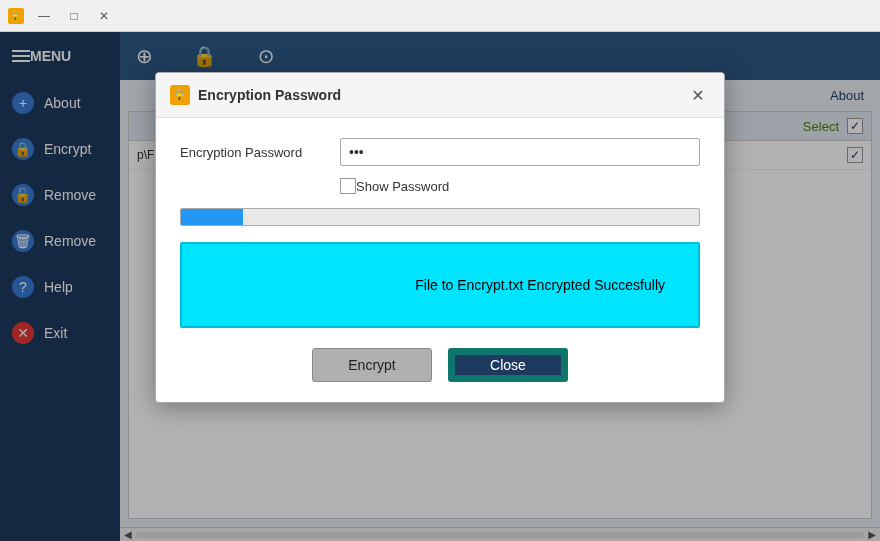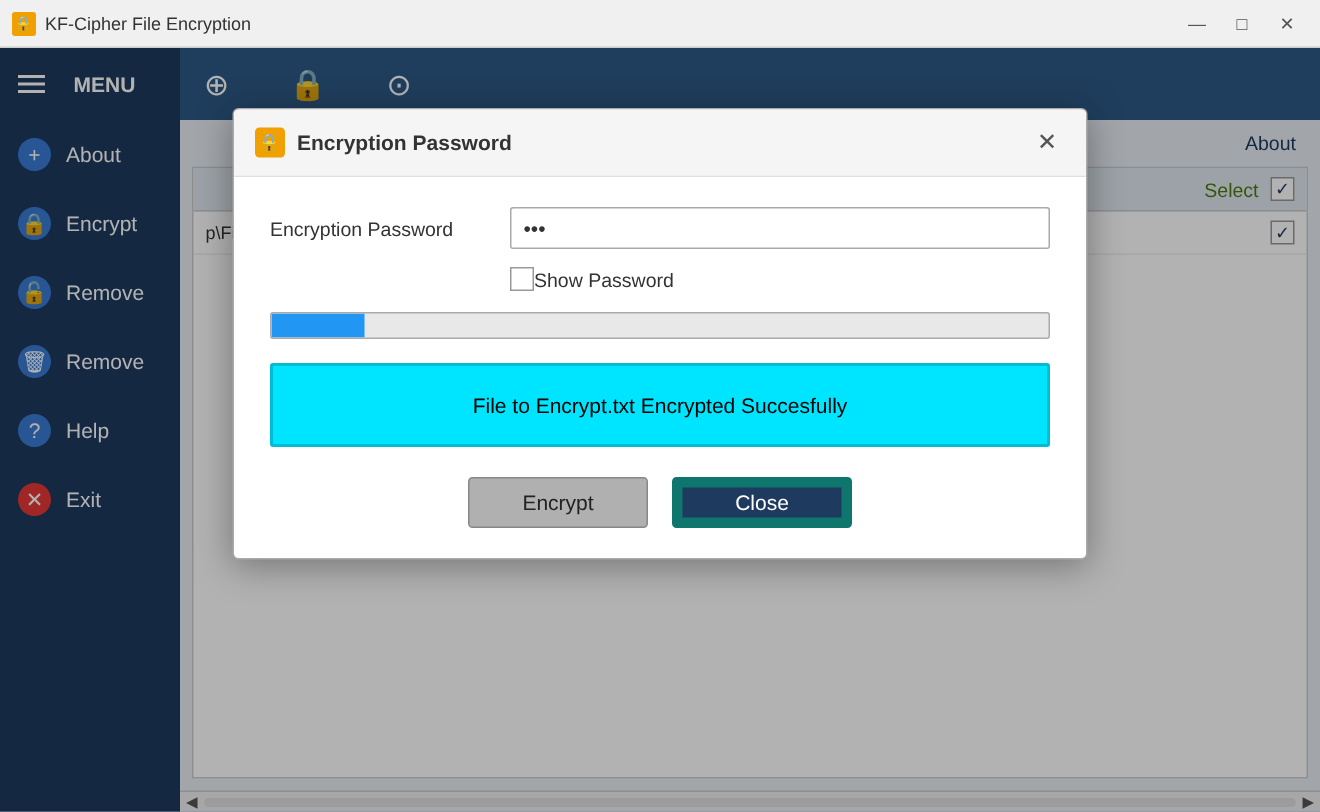--- a/index.html
+++ b/index.html
@@ -70,21 +70,21 @@
       padding-top: 0;
     }
     .sidebar-menu-header {
       height: 48px;
       display: flex;
       align-items: center;
       padding: 0 12px;
       color: white;
       font-size: 14px;
       font-weight: bold;
-      gap: 19px;
+      gap: 0;
     }
     .hamburger {
       display: flex;
       flex-direction: column;
       gap: 3px;
       cursor: pointer;
     }
     .hamburger span {
       width: 18px;
       height: 2px;
@@ -347,22 +347,22 @@
       height: 100%;
       background: #2196f3;
       width: 12%;
     }
 
     
     .status-message {
       background: #00e5ff;
       border: 2px solid #00bcd4;
       border-radius: 2px;
-      padding: 18px;
-      text-align: center;
+      padding: 33px;
+      text-align: right;
       font-size: 14px;
       color: #000;
       margin-bottom: 20px;
       font-weight: 400;
     }
 
     
     .button-row {
       display: flex;
       justify-content: center;
@@ -387,21 +387,20 @@
       font-size: 14px;
       color: white;
       cursor: pointer;
     }
   </style>
 </head>
 <body>
 
 <div class="title-bar">
   <div class="title-bar-icon">🔒</div>
-  <span class="title-bar-title">KF-Cipher File Encryption</span>
   <div class="title-bar-controls">
     <button class="title-bar-btn">—</button>
     <button class="title-bar-btn">□</button>
     <button class="title-bar-btn close">✕</button>
   </div>
 </div>
 
 <div class="app-area">
 
   <div class="sidebar">

